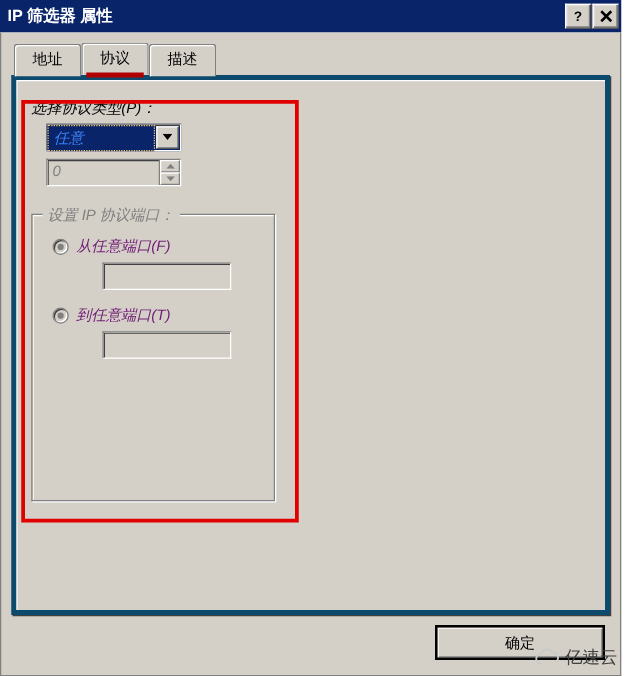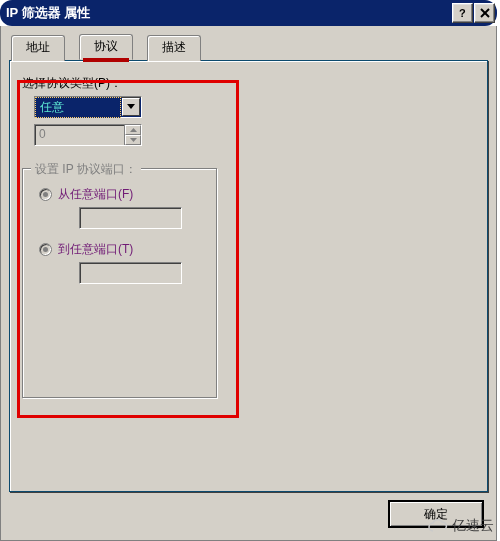--- a/index.html
+++ b/index.html
@@ -20,21 +20,20 @@
   }
   .titlebar {
     height: 26px;
     background: linear-gradient(#0a246a, #0a246a);
     display: flex;
     align-items: center;
     padding: 0 2px 0 6px;
     color: #fff;
     font-weight: bold;
     font-size: 13px;
-    border-radius: 12px;
   }
   .titlebar .title { flex: 1; }
   .titlebar-buttons { display: flex; gap: 1px; }
   .titlebar-btn {
     width: 21px; height: 20px;
     background: #d4d0c8;
     border: 1px solid #fff;
     border-right-color: #404040;
     border-bottom-color: #404040;
     box-shadow: inset -1px -1px 0 #808080, inset 1px 1px 0 #dfdfdf;
@@ -59,46 +58,47 @@
     position: relative;
     z-index: 2;
   }
   .tab {
     padding: 3px 14px 3px 14px;
     background: #d4d0c8;
     border: 1px solid #808080;
     border-bottom: none;
     border-top-left-radius: 3px;
     border-top-right-radius: 3px;
-    margin-right: 14px;
+    margin-right: 0;
     box-shadow: inset 1px 1px 0 #fff;
     cursor: default;
     position: relative;
     top: 1px;
   }
   .tab.active {
     background: #d4d0c8;
     top: 0px;
     padding-bottom: 4px;
     z-index: 3;
     border-bottom: 1px solid #d4d0c8;
   }
   .tab.active .underline-mark {
     position: absolute;
     left: 3px; right: 3px; bottom: -3px;
     height: 4px;
     background: #b00000;
   }
   .tabpanel {
-    border: 1px solid #0c4a6e;
+    border: 4px solid #0c4a6e;
     box-shadow: inset 1px 1px 0 #fff, 1px 1px 0 #404040;
     background: #d4d0c8;
     height: 432px;
     position: relative;
     padding: 14px 12px;
+    font-style: italic;
   }
   .red-box {
     position: absolute;
     left: 16px;
     top: 54px;
     width: 222px;
     height: 338px;
     border: 3px solid #e00000;
     pointer-events: none;
     z-index: 20;
@@ -109,21 +109,21 @@
     background: #0a246a;
     border: 1px solid #fff;
     border-top-color: #808080;
     border-left-color: #808080;
     box-shadow: inset 1px 1px 0 #404040;
     display: flex; align-items: center;
     position: relative;
     margin: 2px 0 6px 12px;
   }
   .dropdown .dd-text {
-    flex: 1; color: #5eead4; background: #0a246a;
+    flex: 1; color: #3b82f6; background: #0a246a;
     padding: 1px 4px;
     border: 1px dotted #ffcc66;
   }
   .dropdown .dd-btn {
     width: 18px; height: 18px;
     background: #d4d0c8;
     border: 1px solid #fff;
     border-right-color: #404040;
     border-bottom-color: #404040;
     margin: 1px;
@@ -201,21 +201,21 @@
     border-left-color: #808080;
     box-shadow: inset 1px 1px 0 #404040;
     margin: 4px 0 12px 46px;
   }
   .button-row {
     position: absolute;
     right: 12px; bottom: 12px;
     display: flex; gap: 6px;
   }
   .winbtn {
-    width: 96px; height: 28px;
+    width: 136px; height: 28px;
     background: #d4d0c8;
     border: 1px solid #404040;
     box-shadow: inset 1px 1px 0 #fff, inset -1px -1px 0 #808080;
     display: flex; align-items: center; justify-content: center;
     cursor: default;
   }
   .winbtn.default {
     border: 2px solid #000;
   }
   .watermark {

